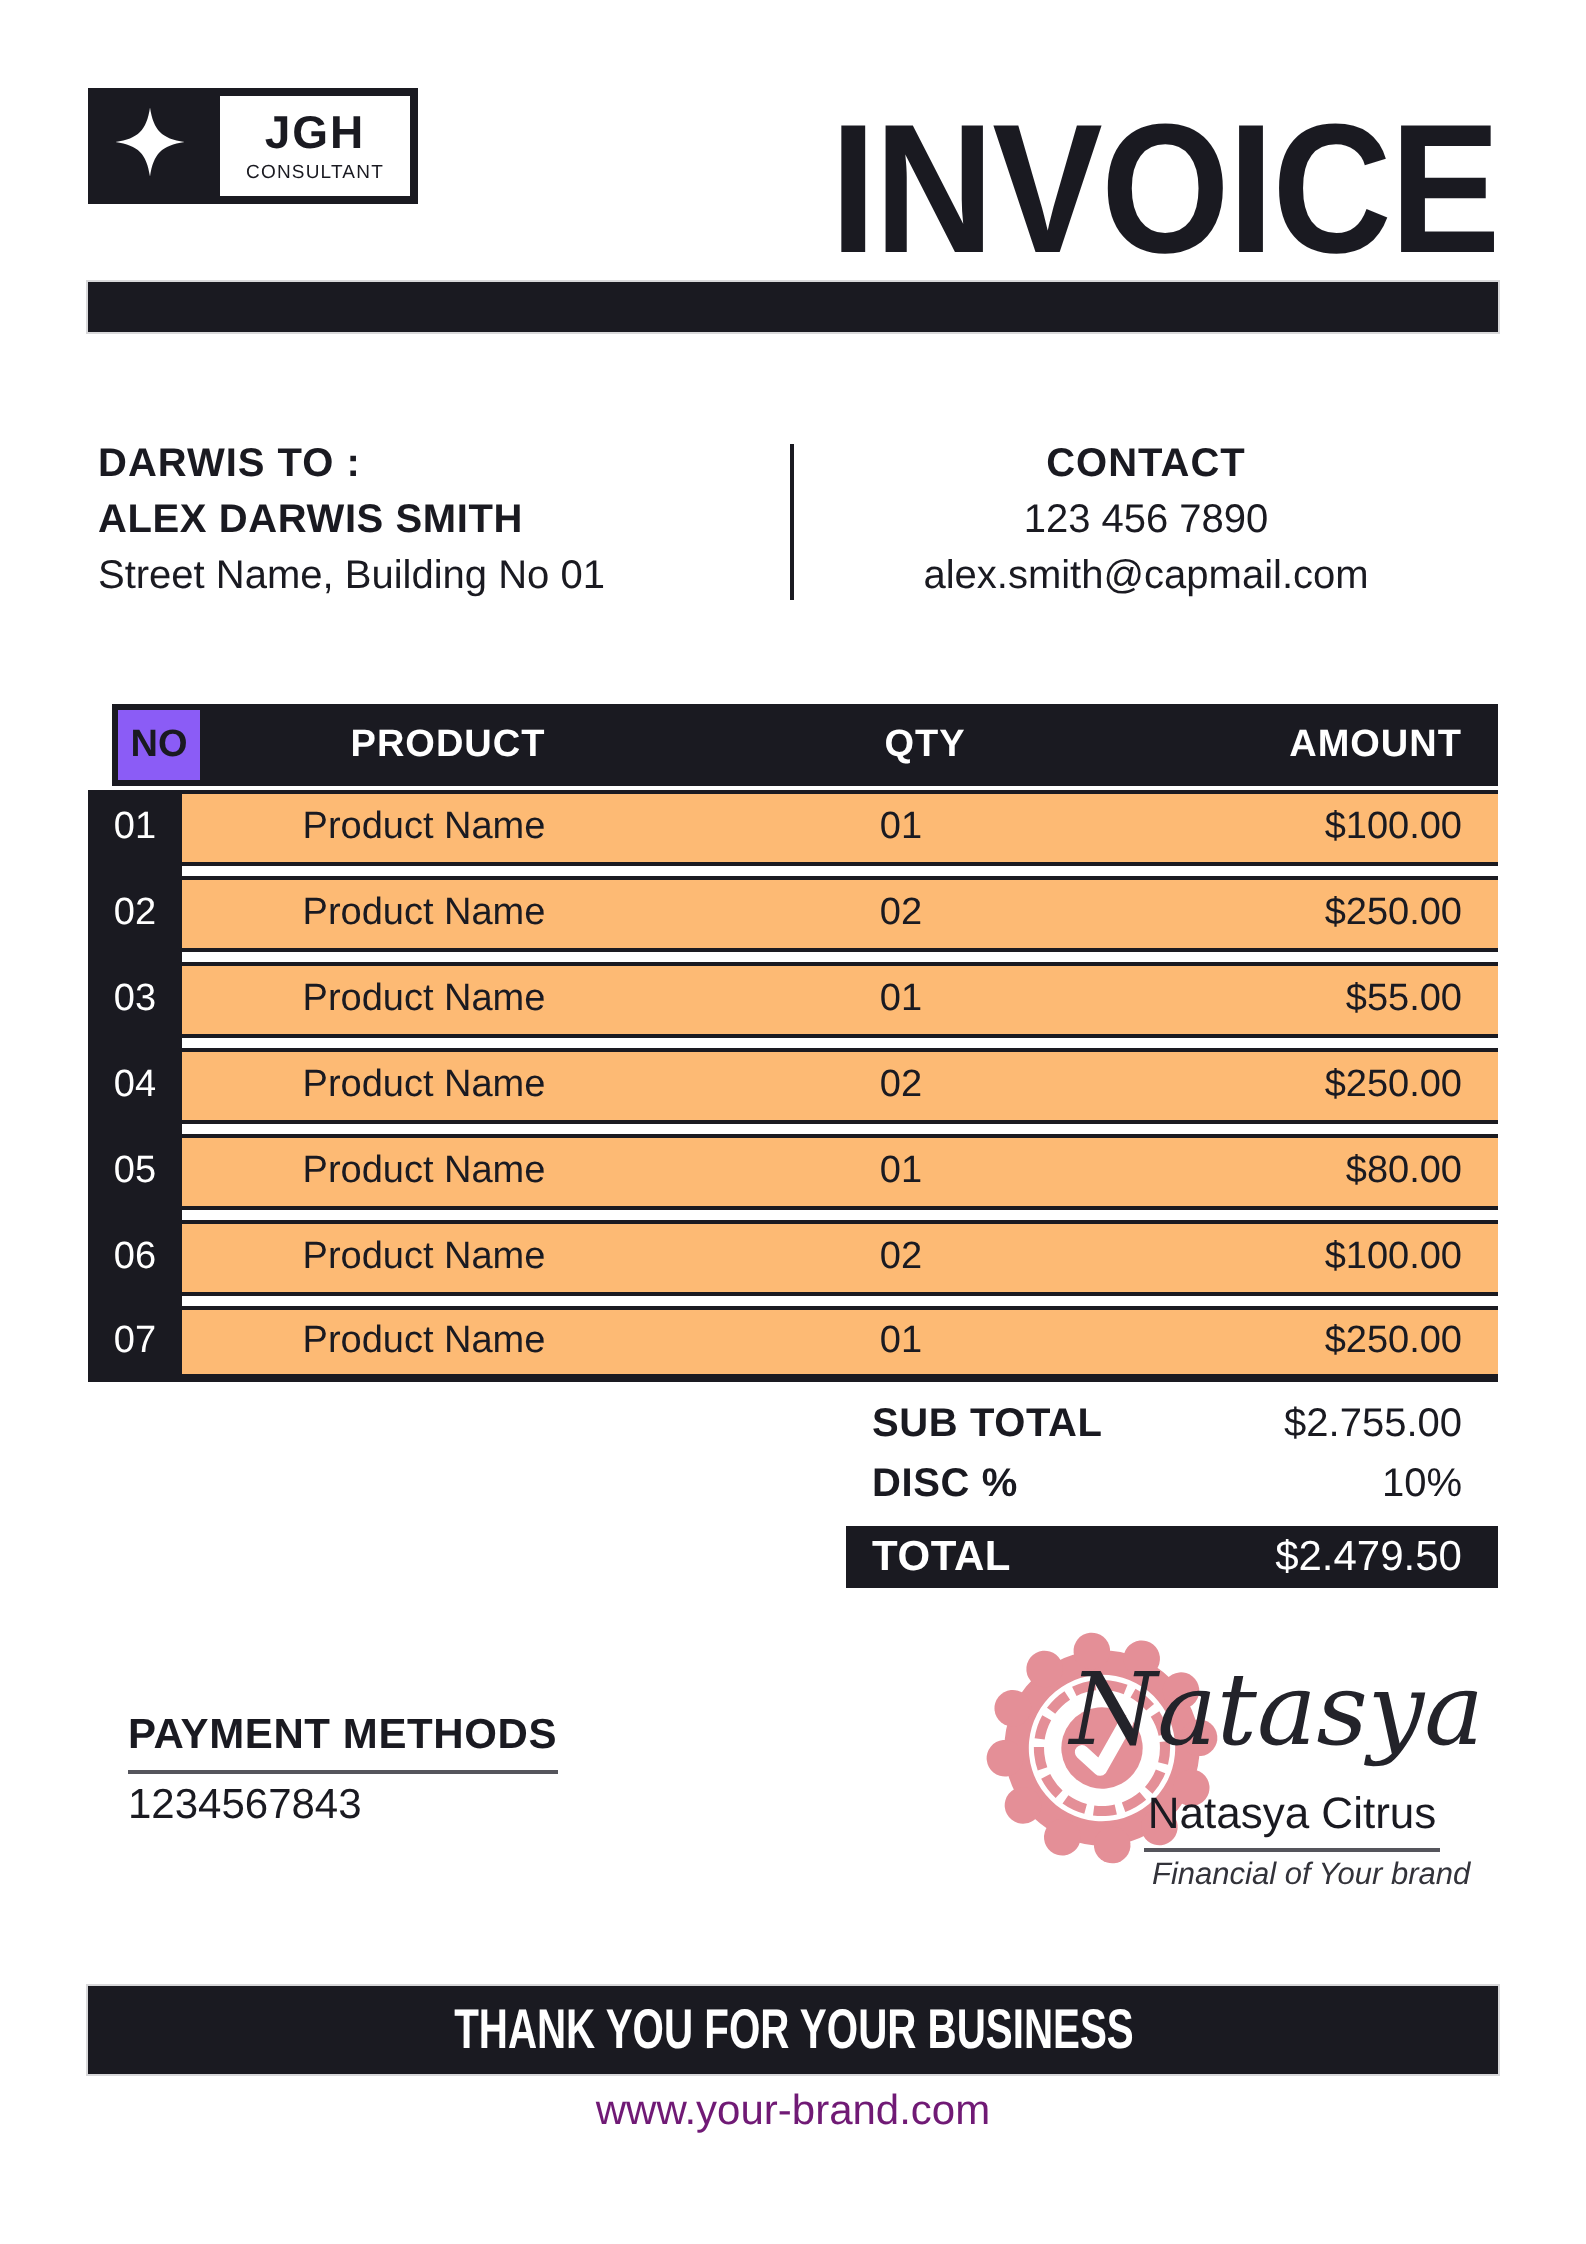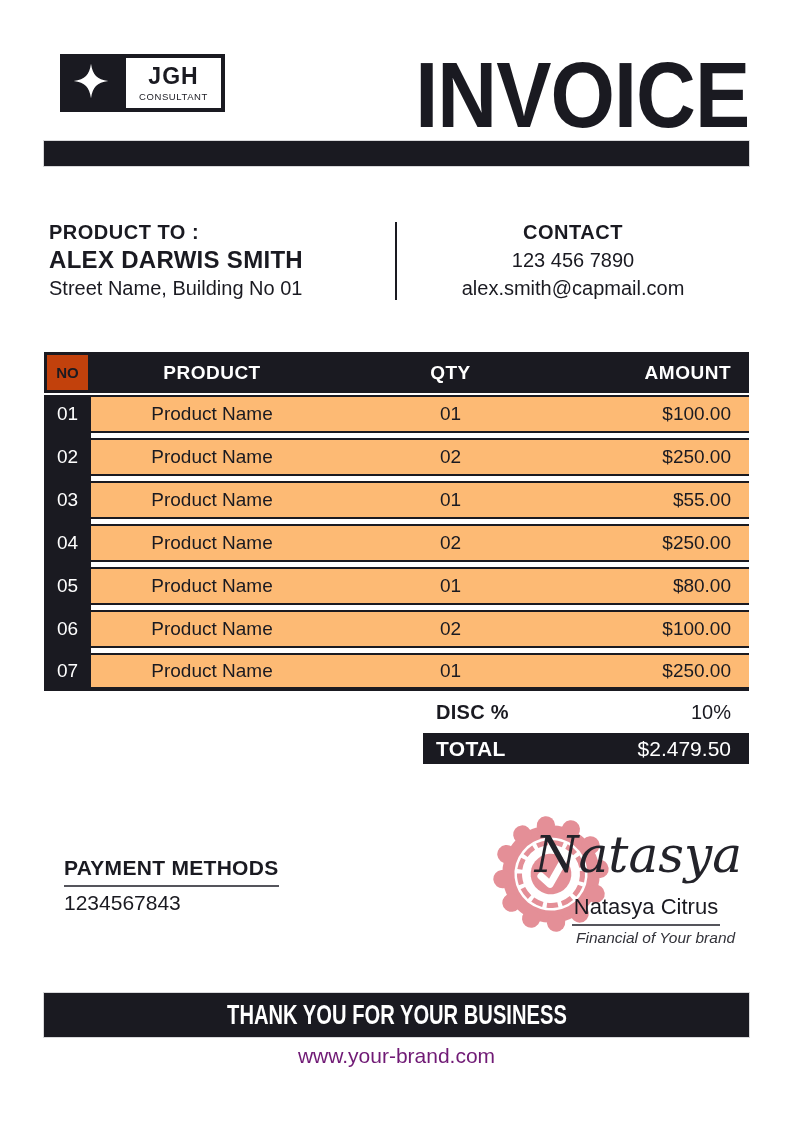--- a/index.html
+++ b/index.html
@@ -6,46 +6,46 @@
     --ink:#1a1a21;
     --stamp:#e2868f;
     --muted:#55555c;
   }
   *{margin:0;padding:0;box-sizing:border-box;}
   html,body{background:#fff;}
   body{font-family:"Liberation Sans","DejaVu Sans",sans-serif;color:var(--ink);}
   .page{position:relative;width:793px;height:1122px;background:#fff;overflow:hidden;}
 
   
-  .logo{position:absolute;left:44px;top:54px;height:48px;display:flex;margin-left:16px;}
+  .logo{position:absolute;left:44px;top:44px;height:48px;display:flex;}
   .logo-star-box{width:62px;height:58px;background:var(--ink);display:flex;align-items:center;justify-content:center;}
   .logo-star-box svg{width:36px;height:36px;}
   .logo-label-box{width:103px;height:58px;background:#fff;border:4px solid var(--ink);display:flex;flex-direction:column;align-items:center;justify-content:center;}
   .logo-name{font-size:23px;font-weight:bold;line-height:1;letter-spacing:1px;}
   .logo-sub{font-size:9.5px;letter-spacing:.6px;margin-top:3px;}
 
   .invoice-title{position:absolute;right:44px;top:49px;font-size:92px;font-weight:800;line-height:1;white-space:nowrap;transform:scaleX(.90);transform-origin:right top;letter-spacing:-1px;}
 
   .bar1{position:absolute;left:44px;top:141px;width:705px;height:25px;background:var(--ink);box-shadow:0 0 0 1px #d8d8da;}
 
   
   .parties{position:absolute;left:44px;top:218px;width:705px;display:flex;align-items:flex-start;}
   .billing{width:351px;padding-left:5px;line-height:28px;}
   .billing-heading{font-size:20px;font-weight:bold;letter-spacing:.5px;}
-  .billing-name{font-size:24px;font-weight:bold;letter-spacing:.3px;}
+  .billing-name{font-size:20px;font-weight:bold;letter-spacing:.3px;}
   .billing-address{font-size:20px;}
   .party-divider{width:2px;height:78px;background:var(--ink);margin-top:4px;}
   .contact{flex:1;text-align:center;line-height:28px;}
   .contact-heading{font-size:20px;font-weight:bold;letter-spacing:.5px;}
   .contact-phone,.contact-email{font-size:20px;}
 
   
   .table{position:absolute;left:44px;top:352px;width:705px;}
   .thead{display:flex;height:41px;}
-  .no-head{width:47px;background:#c2410c;border:3.5px solid var(--ink);display:flex;align-items:center;justify-content:center;font-weight:bold;font-size:15px;}
+  .no-head{width:47px;background:#8b5cf6;border:3.5px solid var(--ink);display:flex;align-items:center;justify-content:center;font-weight:bold;font-size:19px;margin-left:12px;}
   .thead-rest{flex:1;background:var(--ink);color:#fff;display:flex;align-items:center;font-weight:bold;font-size:19px;letter-spacing:.5px;}
   .h-product{width:242px;text-align:center;}
   .h-qty{width:235px;text-align:center;}
   .h-amount{flex:1;text-align:right;padding-right:18px;}
   .tbody{position:relative;margin-top:2px;}
   .no-strip{position:absolute;left:0;top:0;width:47px;height:100%;background:var(--ink);}
   .trow{position:relative;display:flex;align-items:stretch;height:38px;border-top:2.5px solid var(--ink);border-bottom:2.5px solid var(--ink);margin-bottom:5px;}
   .trow:last-child{margin-bottom:0;border-bottom-width:4px;}
   .no-cell{width:47px;color:#fff;font-size:19px;display:flex;align-items:center;justify-content:center;}
   .row-body{flex:1;background:#fdba74;display:flex;align-items:center;font-size:19px;}
@@ -96,21 +96,21 @@
       <div class="logo-sub">CONSULTANT</div>
     </div>
   </div>
 
   <div class="invoice-title">INVOICE</div>
 
   <div class="bar1"></div>
 
   <div class="parties">
     <div class="billing">
-      <div class="billing-heading">PRODUCT TO :</div>
+      <div class="billing-heading">DARWIS TO :</div>
       <div class="billing-name">ALEX DARWIS SMITH</div>
       <div class="billing-address">Street Name, Building No 01</div>
     </div>
     <div class="party-divider"></div>
     <div class="contact">
       <div class="contact-heading">CONTACT</div>
       <div class="contact-phone">123 456 7890</div>
       <div class="contact-email">alex.smith@capmail.com</div>
     </div>
   </div>
@@ -181,20 +181,24 @@
           <div class="c-product">Product Name</div>
           <div class="c-qty">01</div>
           <div class="c-amount">$250.00</div>
         </div>
       </div>
 
     </div>
   </div>
 
   <div class="totals">
+    <div class="tot-row">
+      <div class="tot-label">SUB TOTAL</div>
+      <div class="tot-value">$2.755.00</div>
+    </div>
     <div class="tot-row">
       <div class="tot-label">DISC %</div>
       <div class="tot-value">10%</div>
     </div>
     <div class="tot-row tot-total">
       <div class="tot-label">TOTAL</div>
       <div class="tot-value">$2.479.50</div>
     </div>
   </div>
 

